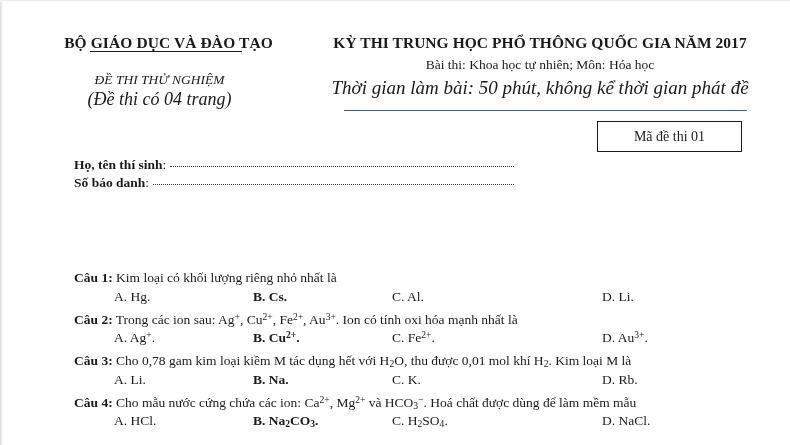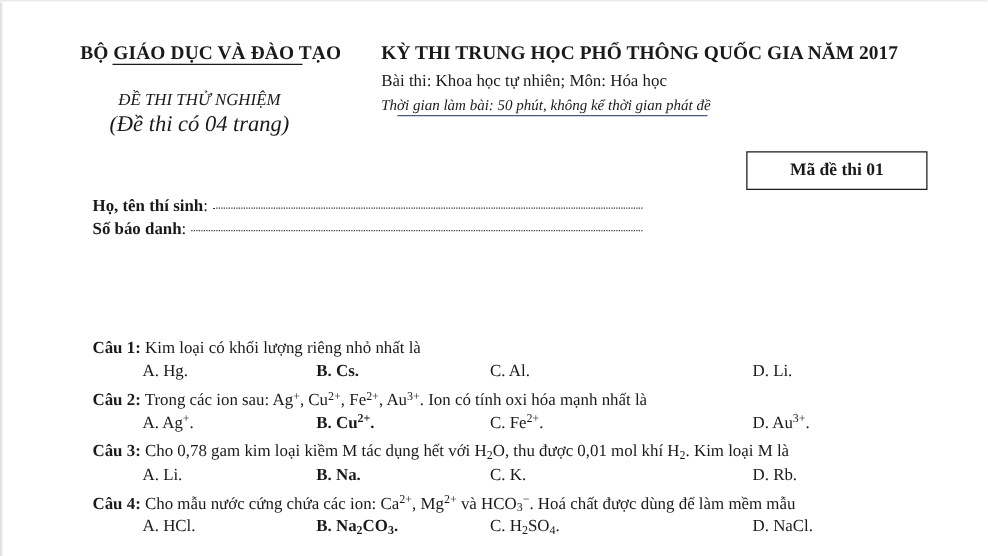--- a/index.html
+++ b/index.html
@@ -44,20 +44,21 @@
     align-items: flex-start;
   }
   .header-left {
     width: 305px;
     text-align: center;
     padding-left: 14px;
     box-sizing: border-box;
   }
   .header-right {
     width: 470px;
+    text-align: center;
     box-sizing: border-box;
   }
   .org-name {
     font-size: 15.5px;
     font-weight: bold;
     letter-spacing: .1px;
     white-space: nowrap;
     display: inline-block;
     position: relative;
     margin-left: 18px;
@@ -75,27 +76,27 @@
     white-space: nowrap;
     letter-spacing: .05px;
   }
   .subject-line {
     font-size: 13.5px;
     font-weight: normal;
     margin-top: 5px;
     white-space: nowrap;
   }
   .time-line {
-    font-size: 12px;
+    font-size: 19px;
     font-style: italic;
     margin-top: 4px;
     white-space: nowrap;
     display: inline-block;
     position: relative;
-    padding-bottom: 1px;
+    padding-bottom: 12px;
   }
   .time-underline {
     position: absolute;
     left: 13px; right: 2px; bottom: 0;
     border-bottom: 1px solid #4a5a86;
   }
   .paper-kind {
     font-size: 13.5px;
     margin-top: 20px;
     white-space: nowrap;
@@ -116,21 +117,21 @@
     width: 145px;
     height: 31px;
     border: 1.3px solid #1a1a1a;
     display: flex;
     align-items: center;
     justify-content: center;
     box-sizing: border-box;
   }
   .code-box-label {
     font-size: 14px;
-    font-weight: bold;
+    font-weight: normal;
     white-space: nowrap;
   }
 
   
   .candidate {
     position: absolute;
     left: 74px;
     top: 157px;
     width: 440px;
   }

